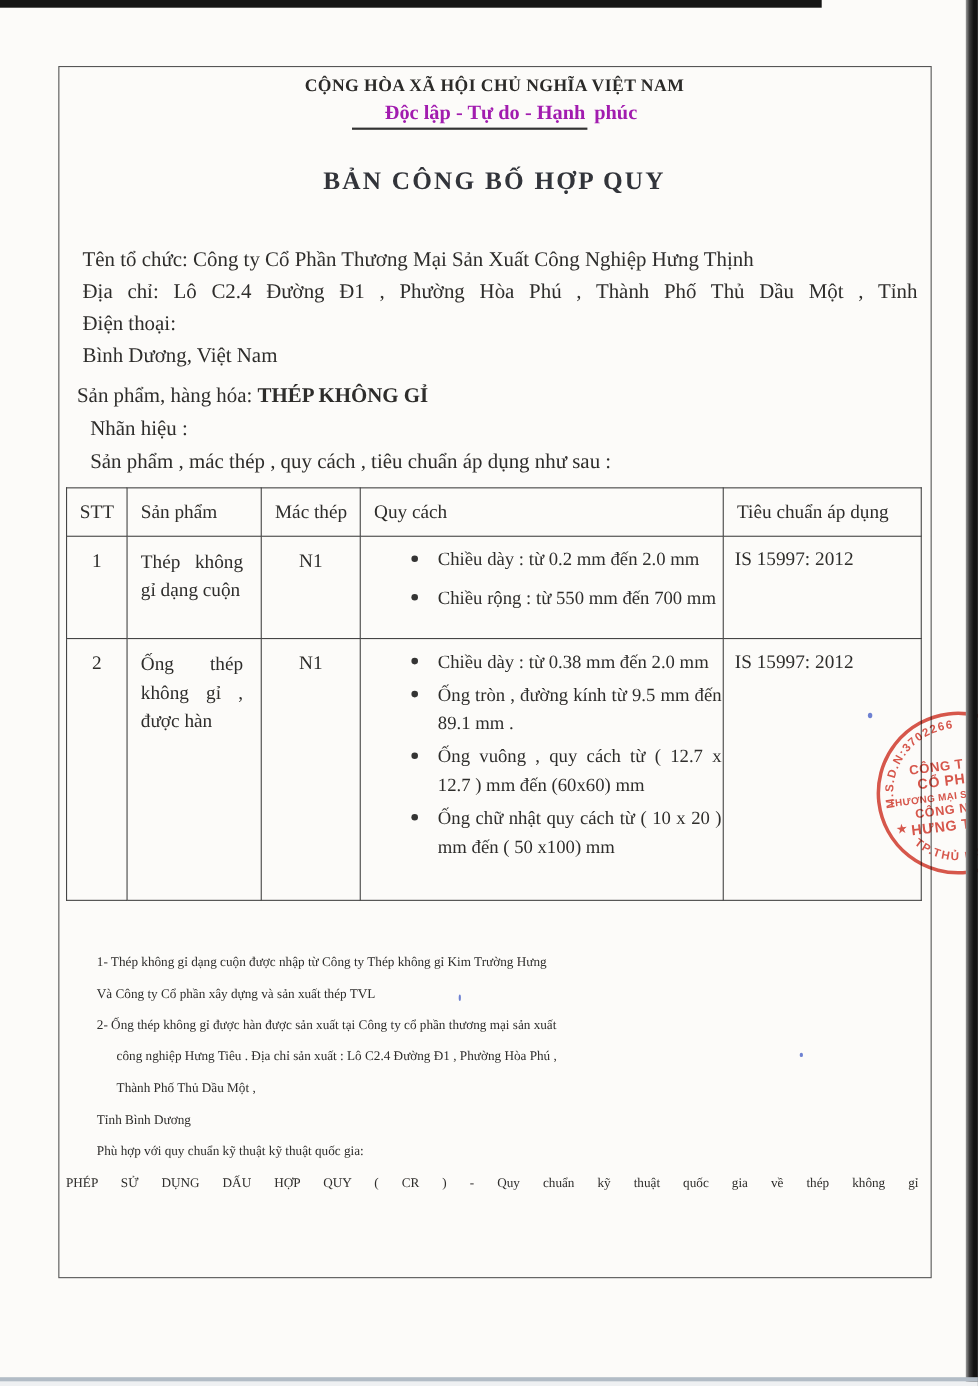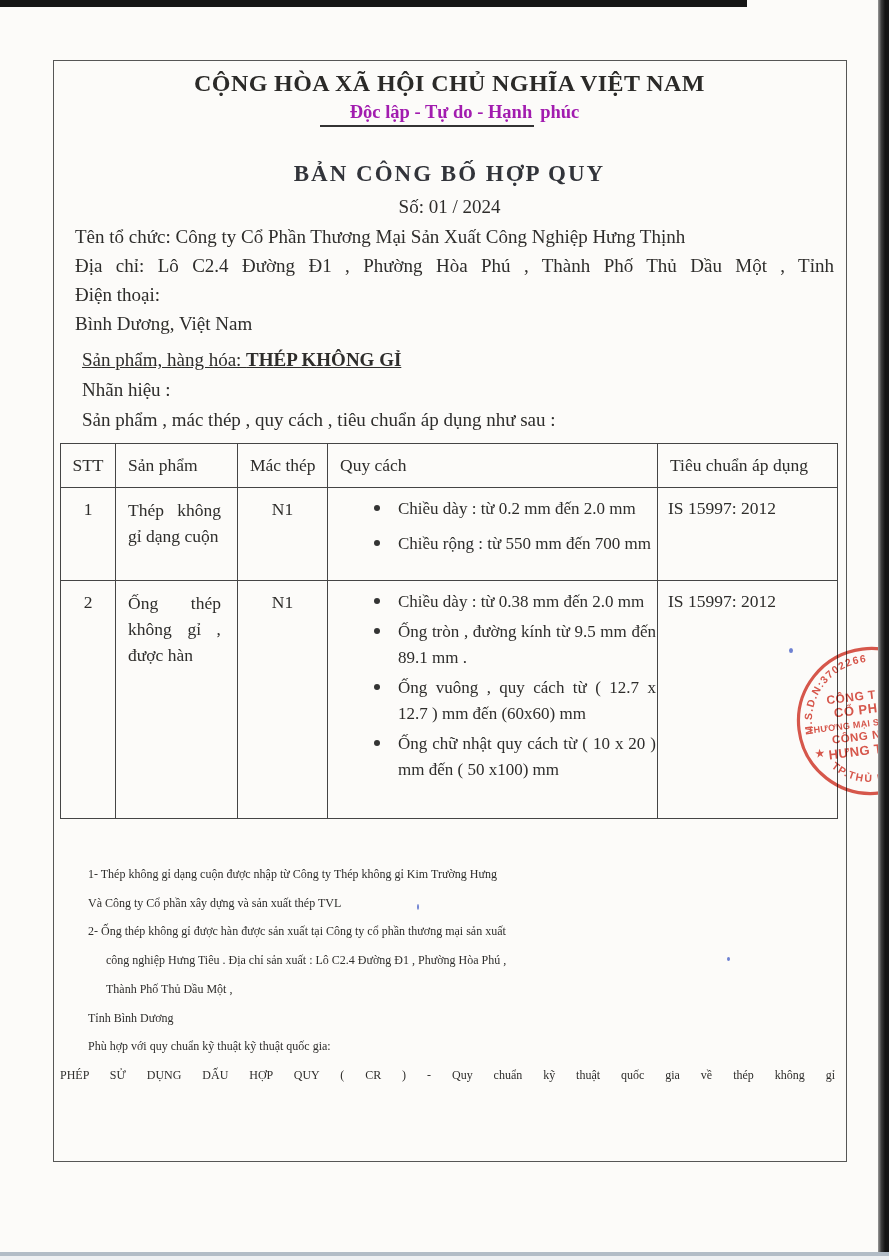--- a/index.html
+++ b/index.html
@@ -13,31 +13,31 @@
   .scan-top-bar{position:absolute;left:0;top:0;width:747px;height:7px;background:#161616;z-index:6;}
   .scan-right-strip{position:absolute;left:878px;top:0;width:11px;height:1260px;z-index:6;
     background:linear-gradient(to right,#9a9a9a 0,#3c3c3c 30%,#141414 65%);}
   .scan-bottom-strip{position:absolute;left:0;top:1252px;width:889px;height:4px;background:#b2bcc6;z-index:6;}
   .scan-bottom-under{position:absolute;left:0;top:1256px;width:889px;height:4px;background:#eef0f2;z-index:6;}
   
   .page-frame{position:absolute;left:53px;top:60px;width:792px;height:1100px;
     border:1.5px solid #565656;z-index:1;}
   
   .doc-header{position:absolute;left:53px;top:70px;width:793px;text-align:center;z-index:2;}
-  .republic-line{font-size:24px;font-weight:bold;letter-spacing:.4px;color:#2b2a28;}
+  .republic-line{font-size:16px;font-weight:bold;letter-spacing:.4px;color:#2b2a28;}
   .motto-line{margin-top:5px;font-size:18.5px;font-weight:bold;color:#a21caf;}
   .motto-underlined{display:inline-block;border-bottom:2.5px solid #333;padding:0 2px 2px 30px;}
   .motto-tail{margin-left:6px;}
   .doc-title{margin-top:34px;font-size:23px;font-weight:bold;letter-spacing:2px;color:#32343a;}
   .doc-number{margin-top:9px;font-size:19px;}
   
   .intro-block{position:absolute;left:60px;top:222px;width:778px;font-size:19px;line-height:29px;z-index:2;}
   .intro-line{margin-left:15px;}
   .intro-line.justify{text-align:justify;text-align-last:justify;margin-right:4px;}
-  .product-line{margin-left:22px;margin-top:7px;text-decoration:underline;}
+  .product-line{margin-left:10px;margin-top:7px;}
   .product-value{font-weight:bold;}
   .brand-line{margin-left:22px;margin-top:1px;}
   .spec-line{margin-left:22px;margin-top:1px;}
   
   .spec-table-wrap{position:absolute;left:60px;top:443px;z-index:2;}
   table.spec-table{border-collapse:collapse;table-layout:fixed;width:777px;font-size:17.5px;color:#2e2d2b;}
   table.spec-table th,table.spec-table td{border:1.4px solid #454545;vertical-align:top;font-weight:normal;}
   tr.head-row{height:44px;}
   tr.head-row th{vertical-align:middle;text-align:left;padding:0 0 0 12px;font-size:17.5px;}
   tr.head-row th.c{text-align:center;padding:0;}
@@ -79,21 +79,20 @@
   <div class="scan-bottom-under"></div>
 
   <div class="page-frame"></div>
 
   <div class="doc-header">
     <div class="republic-line">CỘNG HÒA XÃ HỘI CHỦ NGHĨA VIỆT NAM</div>
     <div class="motto-line">
       <span class="motto-underlined">Độc lập - Tự do - Hạnh</span><span class="motto-tail">phúc</span>
     </div>
     <div class="doc-title">BẢN CÔNG BỐ HỢP QUY</div>
-    <div class="doc-number">Số: 01 / 2024</div>
   </div>
 
   <div class="intro-block">
     <div class="intro-line">Tên tổ chức: Công ty Cổ Phần Thương Mại Sản Xuất Công Nghiệp Hưng Thịnh</div>
     <div class="intro-line justify">Địa chỉ: Lô C2.4 Đường Đ1 , Phường Hòa Phú , Thành Phố Thủ Dầu Một , Tỉnh</div>
     <div class="intro-line">Điện thoại:</div>
     <div class="intro-line">Bình Dương, Việt Nam</div>
     <div class="product-line">
       <span>Sản phẩm, hàng hóa: </span><span class="product-value">THÉP KHÔNG GỈ</span>
     </div>

